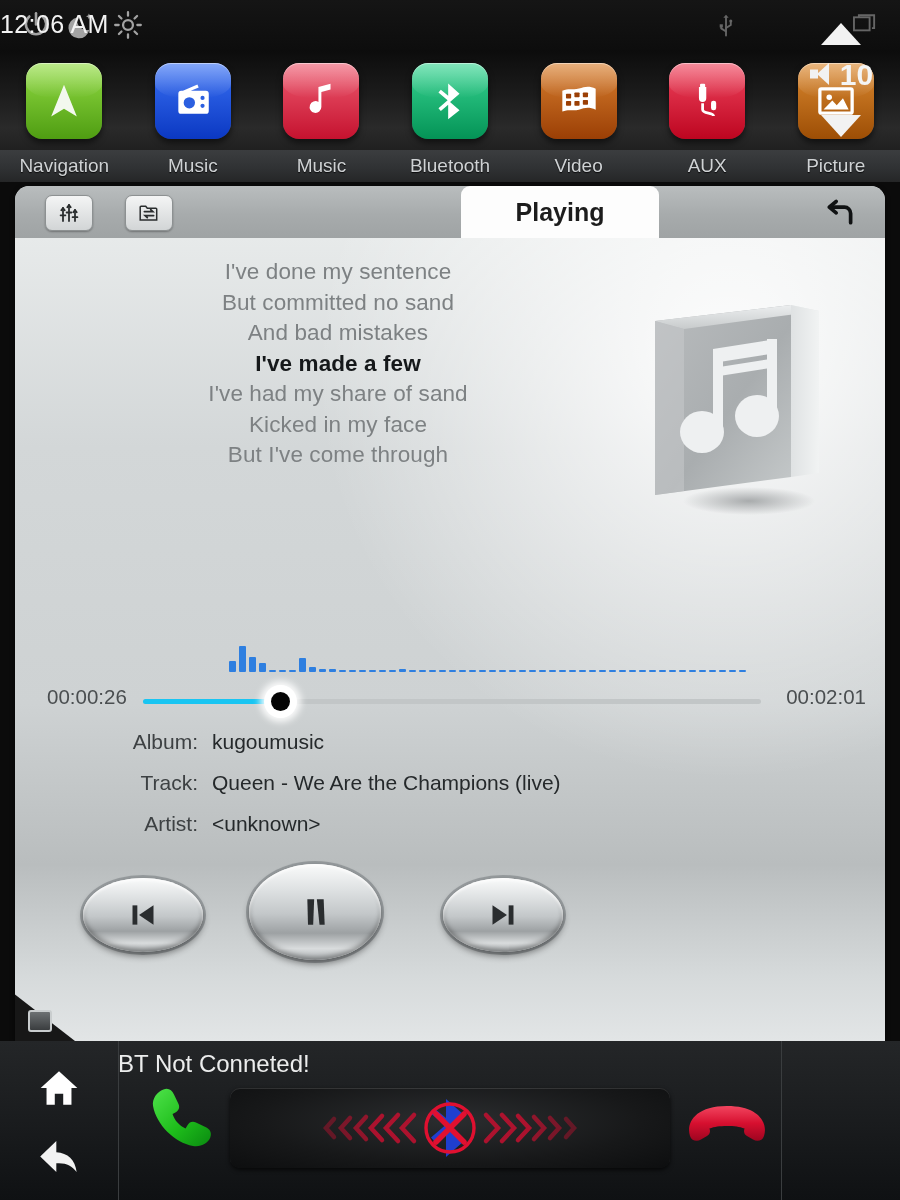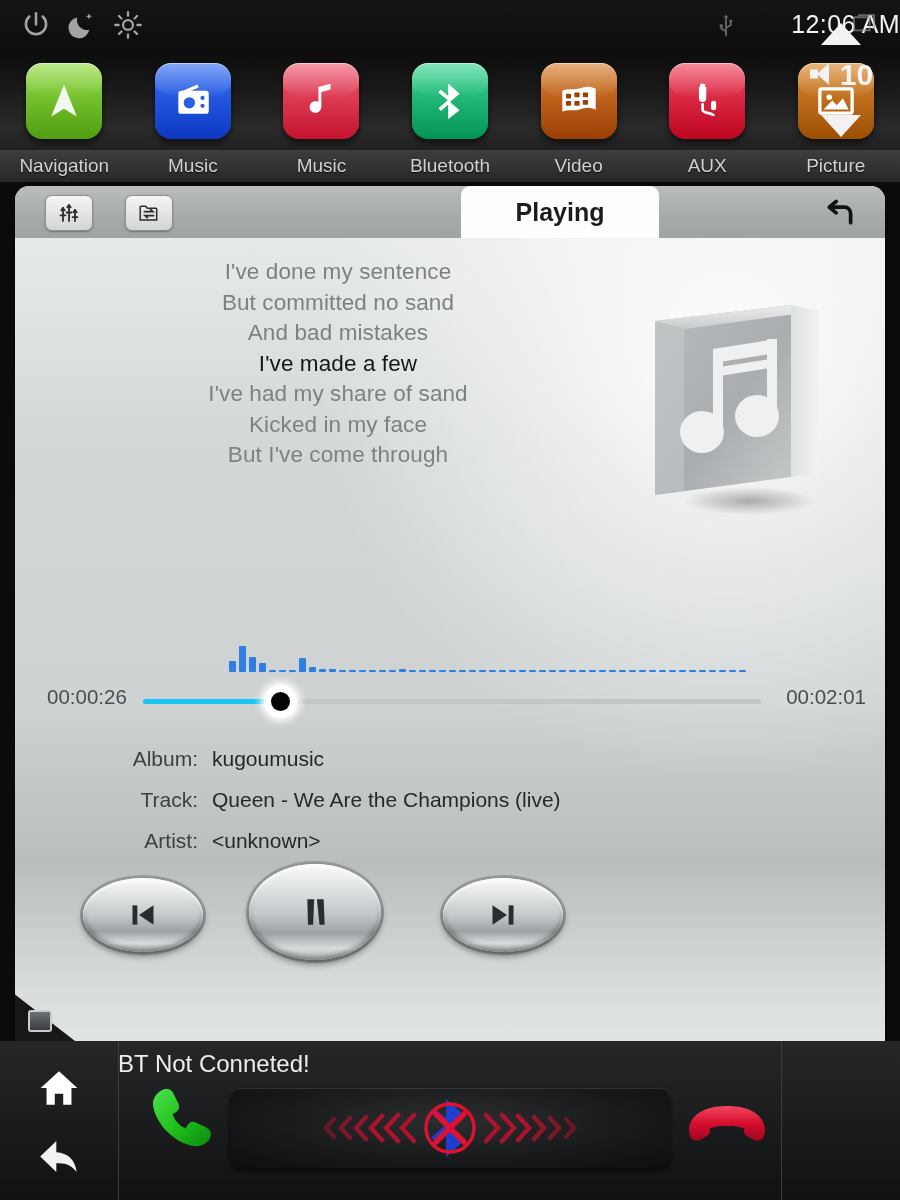--- a/index.html
+++ b/index.html
@@ -11,21 +11,21 @@
   .screen{position:relative;width:900px;height:1200px;background:#0b0b0b;}
 
   
   .statusbar{
     position:absolute;left:0;top:0;width:900px;height:50px;
     background:linear-gradient(180deg,#151515 0%,#0d0d0d 100%);
   }
   .sb-left{position:absolute;left:20px;top:9px;display:flex;align-items:center;gap:14px;}
   .sb-ico{width:32px;height:32px;display:block;opacity:.85;}
   .sb-clock{
-    position:absolute;left:0;top:10px;width:900px;text-align:right;
+    position:absolute;left:0;top:10px;width:900px;text-align:left;
     color:#f2f2f2;font-size:25px;letter-spacing:.4px;
   }
   .sb-right{position:absolute;right:22px;top:11px;display:flex;align-items:center;gap:110px;}
   .sb-ico-sm{width:28px;height:28px;display:block;opacity:.62;}
 
   
   .dock{
     position:absolute;left:0;top:50px;width:900px;height:100px;
     background:linear-gradient(180deg,#0c0c0c 0%,#1c1c1c 45%,#2a2a2a 78%,#202020 100%);
   }
@@ -87,21 +87,21 @@
   .content{
     position:relative;width:870px;height:803px;
     background:
       radial-gradient(circle at 82% 16%, rgba(255,255,255,.95) 0%, rgba(255,255,255,0) 42%),
       linear-gradient(180deg,#e7eaea 0%,#d3d7d8 26%,#ced2d3 58%,#b9bdbe 78%,#d6dadb 92%,#e2e5e6 100%);
   }
 
   
   .lyrics{position:absolute;left:50px;top:19px;width:546px;text-align:center;}
   .lyric{font-size:22.5px;color:#7d8183;line-height:30.5px;letter-spacing:.1px;}
-  .lyric.active{color:#15181a;font-weight:400;}
+  .lyric.active{color:#15181a;font-weight:700;}
 
   
   .album{position:absolute;left:636px;top:63px;width:185px;height:218px;}
 
   
   .viz{position:absolute;left:214px;bottom:0;height:36px;display:flex;align-items:flex-end;gap:3px;}
   .viz i{display:block;width:7px;background:#2e7fe0;border-radius:1px;}
   .viz-wrap{position:absolute;left:0;top:398px;width:870px;height:36px;}
 
   
@@ -112,21 +112,21 @@
   .track-fill{position:absolute;left:0;top:0;height:5px;border-radius:3px;background:#19c5f2;width:22.5%;}
   .thumb{
     position:absolute;left:calc(22.5% - 18px);top:-14px;width:33px;height:33px;border-radius:50%;
     background:#fff;box-shadow:0 0 7px 4px rgba(255,255,255,.9);
     display:flex;align-items:center;justify-content:center;
   }
   .thumb::after{content:"";width:19px;height:19px;border-radius:50%;background:#050505;}
 
   
   .meta{position:absolute;left:0;top:492px;width:870px;}
-  .meta-row{display:flex;height:41px;align-items:flex-end;}
+  .meta-row{display:flex;height:41px;align-items:flex-start;}
   .meta-k{width:183px;text-align:right;font-size:21px;color:#3d4143;padding-right:14px;}
   .meta-v{font-size:21px;color:#25292b;}
 
   
   .transport{position:absolute;left:0;top:622px;width:870px;height:110px;}
   .tbtn{position:absolute;display:flex;align-items:center;justify-content:center;}
   .oval{
     position:relative;border-radius:50%;
     background:
       linear-gradient(180deg,#fafbfb 0%,#dfe2e3 26%,#c3c7c9 52%,#9da1a3 72%,#d9dcdd 88%,#b4b8ba 100%);

